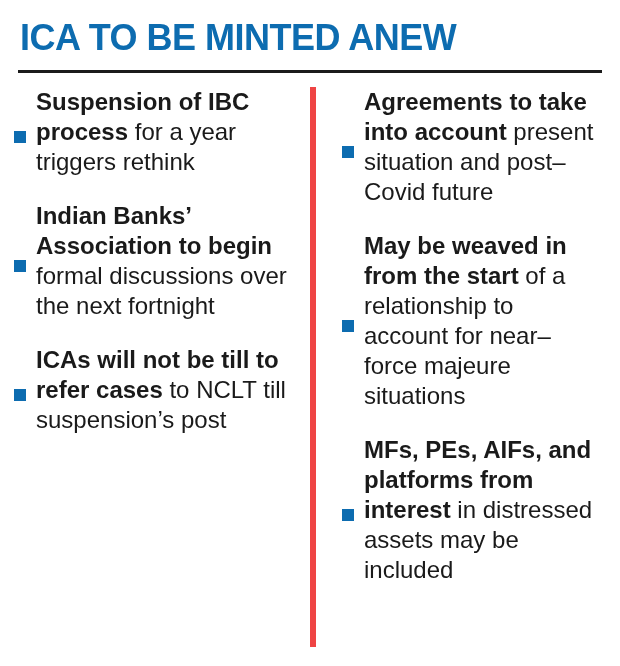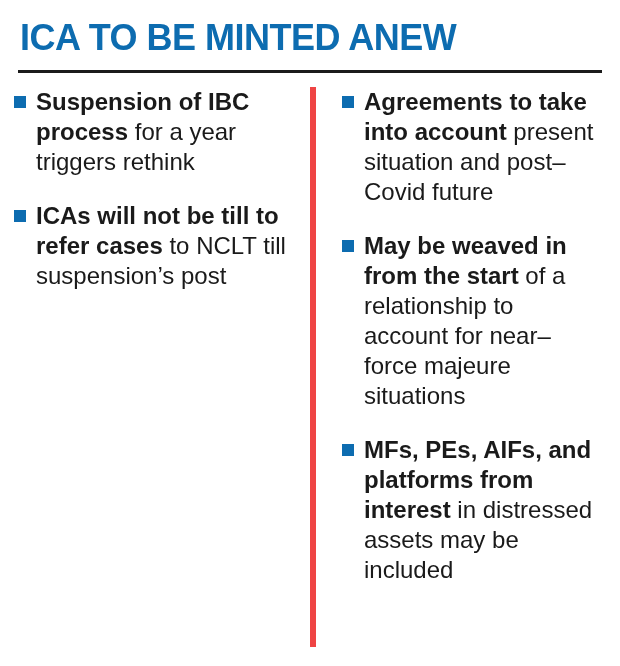--- a/index.html
+++ b/index.html
@@ -50,21 +50,21 @@
     padding-right: 16px;
   }
   .col.right {
     padding-left: 26px;
     padding-right: 4px;
     border-left: 6px solid #ef4444;
   }
   .bullet-item {
     display: flex;
     flex-direction: row;
-    align-items: flex-start;
+    align-items: center;
     margin-bottom: 24px;
   }
   .bullet-marker {
     width: 12px;
     height: 12px;
     background: #0d6cb0;
     flex: 0 0 auto;
     margin-top: 9px;
     margin-right: 10px;
   }
@@ -90,20 +90,24 @@
 
   <div class="columns">
 
     <div class="col left">
 
       <div class="bullet-item">
         <span class="bullet-marker"></span>
         <div class="bullet-text"><b>Suspension of IBC process</b><span> for a year triggers rethink</span></div>
       </div>
 
+      <div class="bullet-item">
+        <span class="bullet-marker"></span>
+        <div class="bullet-text"><b>Indian Banks’ Association to begin</b><span> formal discussions over the next fortnight</span></div>
+      </div>
 
       <div class="bullet-item">
         <span class="bullet-marker"></span>
         <div class="bullet-text"><b>ICAs will not be till to refer cases</b><span> to NCLT till suspension’s post</span></div>
       </div>
 
     </div>
 
     <div class="col right">
 

